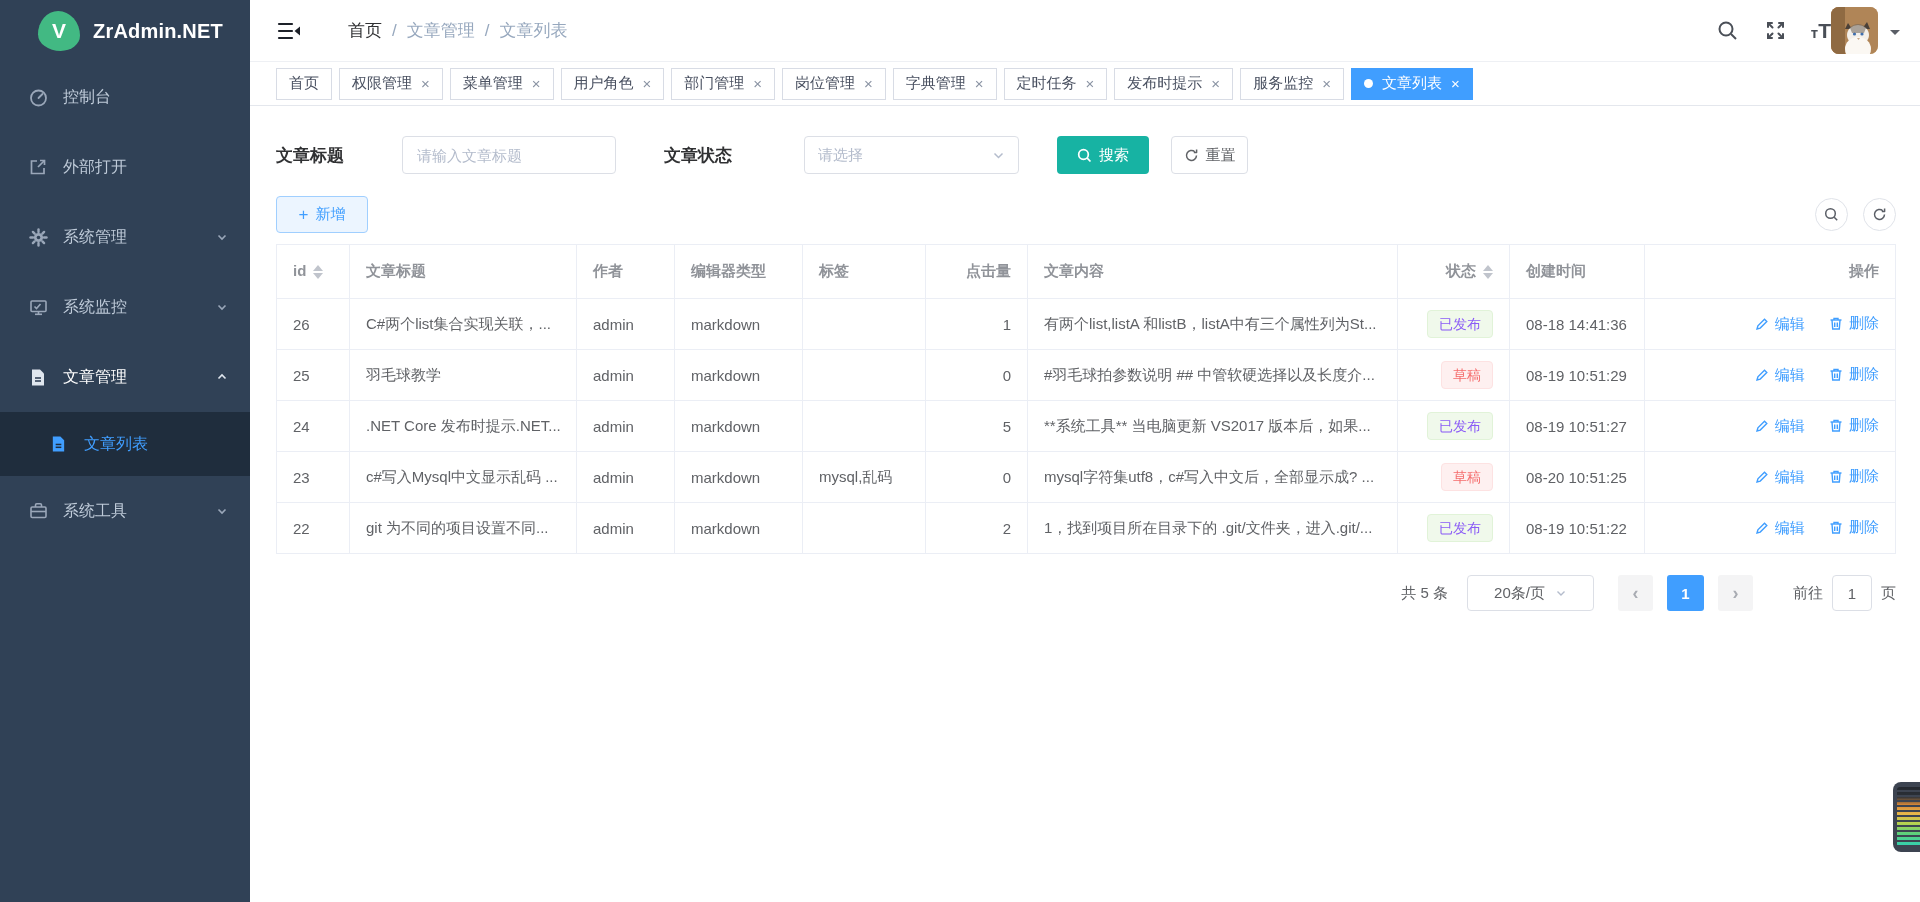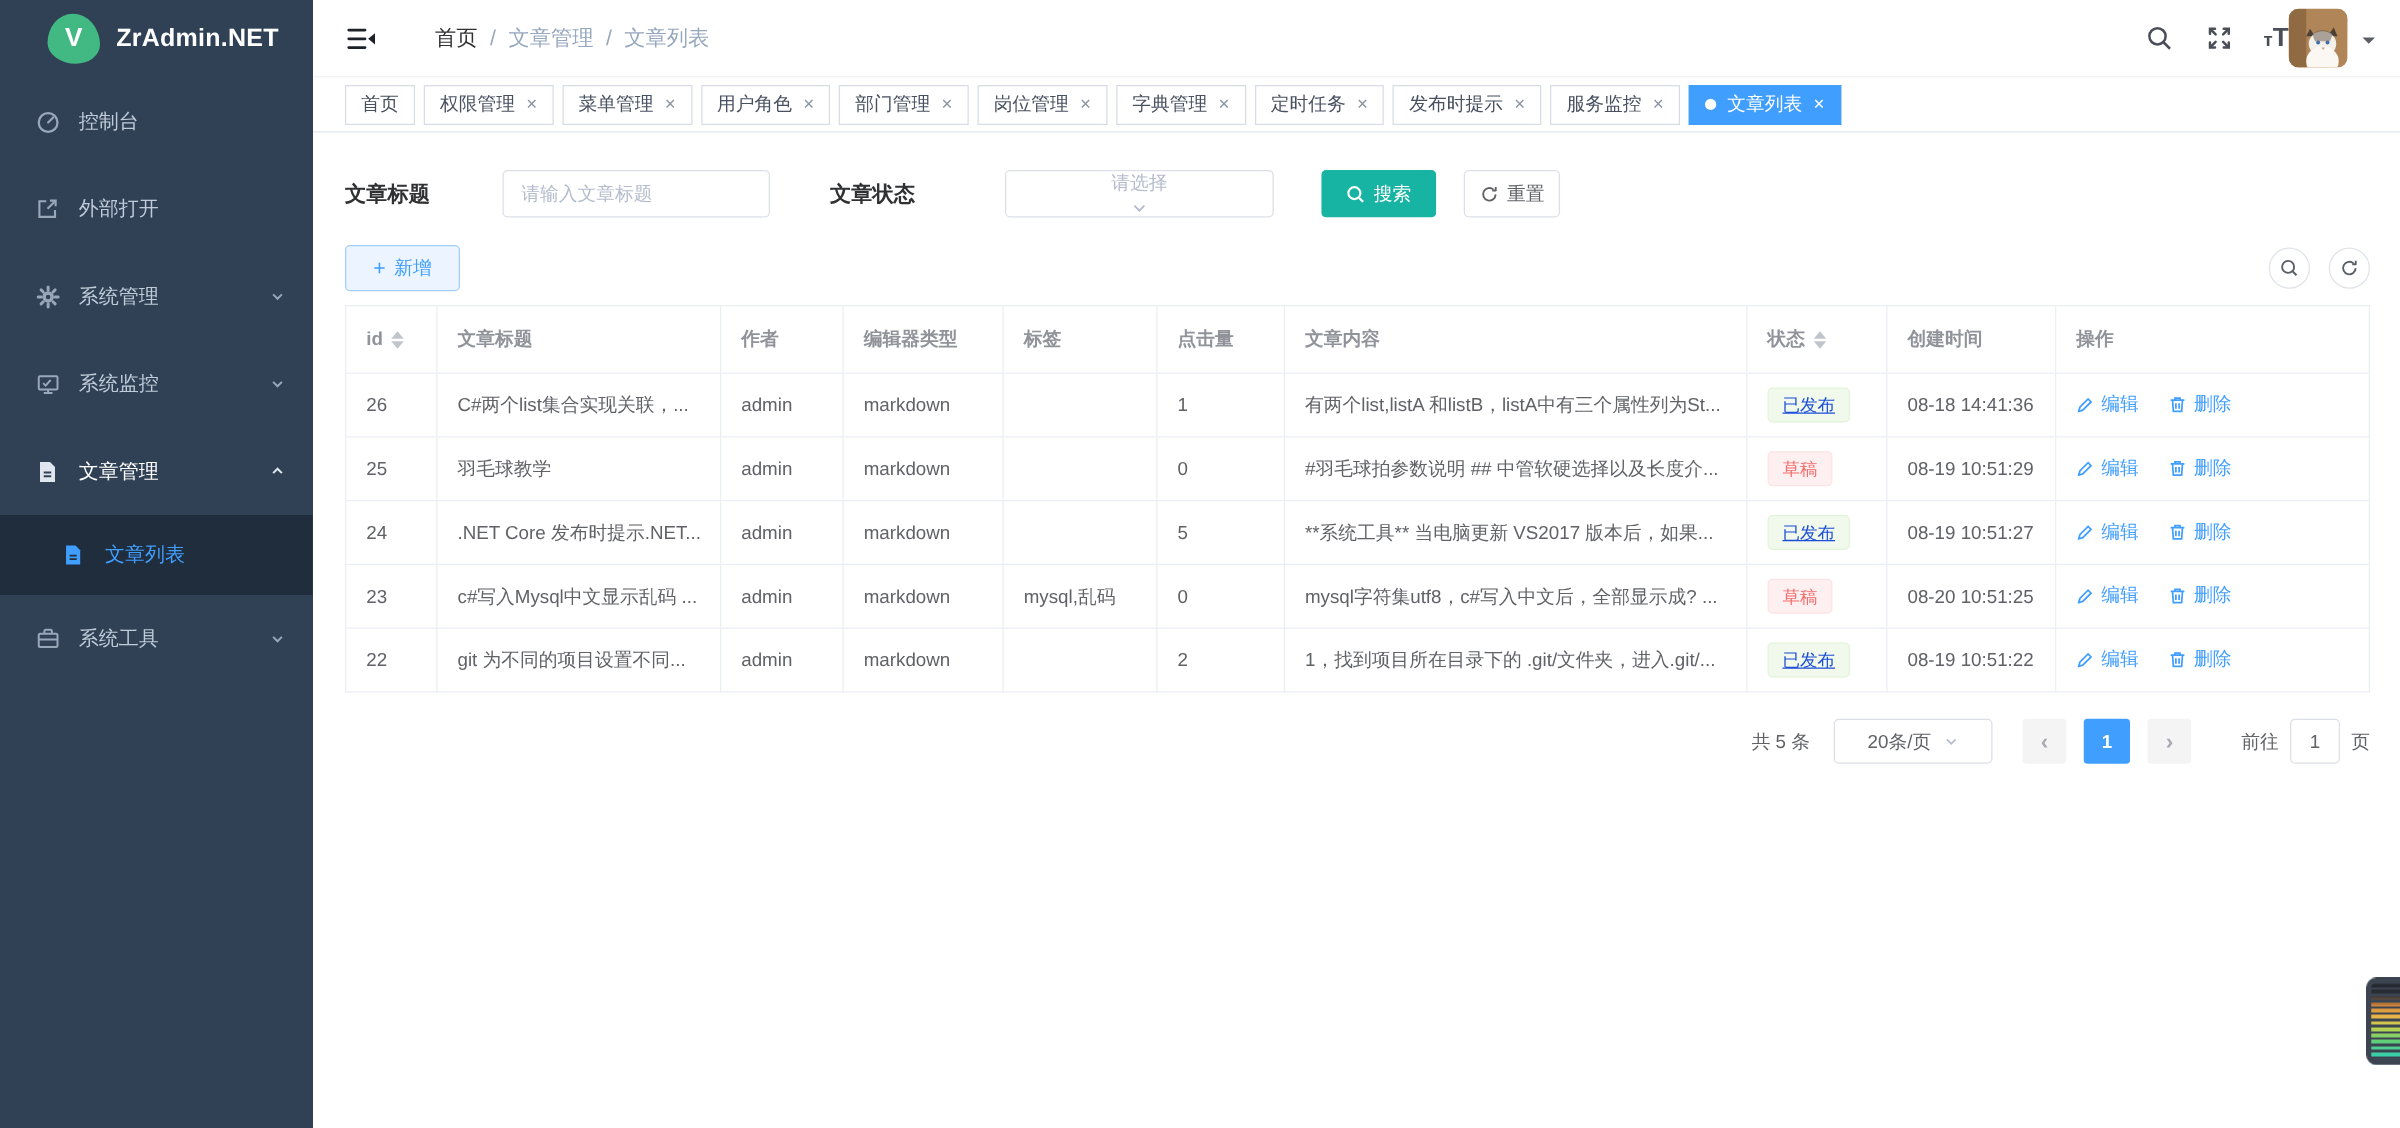--- a/index.html
+++ b/index.html
@@ -59,21 +59,21 @@
   .content { padding:0 24px 0 26px; }
   .filter-row { margin-top:30px; display:flex; align-items:center; }
   .f-label { font-size:17px; font-weight:bold; color:#303133; }
   .f-label.w1 { width:126px; }
   .f-label.w2 { width:140px; margin-left:48px; }
   .text-input { width:214px; height:38px; border:1px solid #dcdfe6; border-radius:4px;
     padding:0 14px; font-size:15px; color:#606266; outline:none; }
   .text-input::placeholder { color:#b4bccc; }
   .select-box { width:215px; height:38px; border:1px solid #dcdfe6; border-radius:4px;
     display:flex; align-items:center; justify-content:space-between; padding:0 13px;
-    font-size:15px; color:#b4bccc; cursor:pointer; background:#fff;flex-direction:column; }
+    font-size:15px; color:#b4bccc; cursor:pointer; background:#fff; }
   .btn { height:38px; border-radius:4px; display:inline-flex; align-items:center;
     justify-content:center; font-size:15px; cursor:pointer; border:1px solid transparent; }
   .btn-search { width:92px; margin-left:38px; background:#17b3a3; color:#fff; }
   .btn-search svg { margin-right:7px; }
   .btn-reset { width:77px; margin-left:22px; background:#fff; border-color:#dcdfe6; color:#606266; }
   .btn-reset svg { margin-right:7px; }
 
   .toolbar-row { margin-top:22px; display:flex; align-items:center; justify-content:space-between; }
   .btn-add { width:92px; height:37px; background:#ecf5ff; border-color:#a0cfff; color:#409eff; }
   .btn-add .plus { font-size:17px; margin-right:7px; font-weight:normal; }
@@ -81,27 +81,27 @@
   .circle-btn { width:33px; height:33px; border-radius:50%; border:1px solid #e0e3e9;
     display:flex; align-items:center; justify-content:center; margin-left:15px;
     background:#fff; cursor:pointer; }
 
   
   .table-wrap { margin-top:11px; }
   table { width:100%; border-collapse:collapse; table-layout:fixed; }
   th, td { border:1px solid #ebeef5; padding:0 16px; white-space:nowrap; overflow:hidden; }
   th { height:54px; font-size:15px; color:#909399; font-weight:bold; text-align:left; }
   td { height:51px; font-size:15px; color:#606266; }
-  .c { text-align:left; }
+  .c { text-align:right; }
   .sort-wrap { display:inline-flex; flex-direction:column; vertical-align:middle;
     margin-left:7px; cursor:pointer; }
   .sort-up { width:0; height:0; border:5px solid transparent; border-bottom:6px solid #c0c4cc; margin-bottom:2px; }
   .sort-down { width:0; height:0; border:5px solid transparent; border-top:6px solid #c0c4cc; }
   .badge { display:inline-block; padding:6px 11px; border-radius:4px; font-size:14px; line-height:1; }
-  .badge.published { color:#1d4ed8; background:#f0f9eb; border:1px solid #e1f3d8;text-decoration:underline; }
+  .badge.published { color:#8b5cf6; background:#f0f9eb; border:1px solid #e1f3d8; }
   .badge.draft { color:#f56c6c; background:#fef0f0; border:1px solid #fde2e2; }
   .op-link { color:#409eff; cursor:pointer; display:inline-flex; align-items:center; }
   .op-link svg { margin-right:6px; }
   .op-link + .op-link { margin-left:20px; }
 
   
   .pagination { margin-top:21px; display:flex; align-items:center; justify-content:flex-end;
     font-size:15px; color:#606266; }
   .pg-total { margin-right:19px; }
   .pg-size { width:127px; height:36px; border:1px solid #dcdfe6; border-radius:4px;

